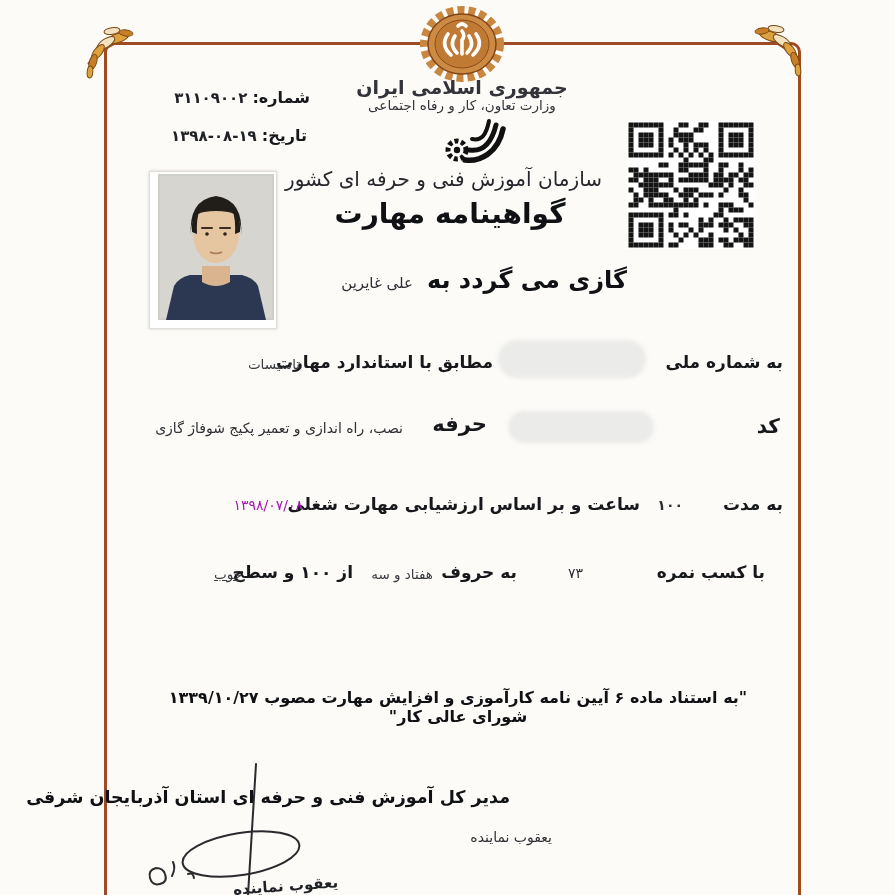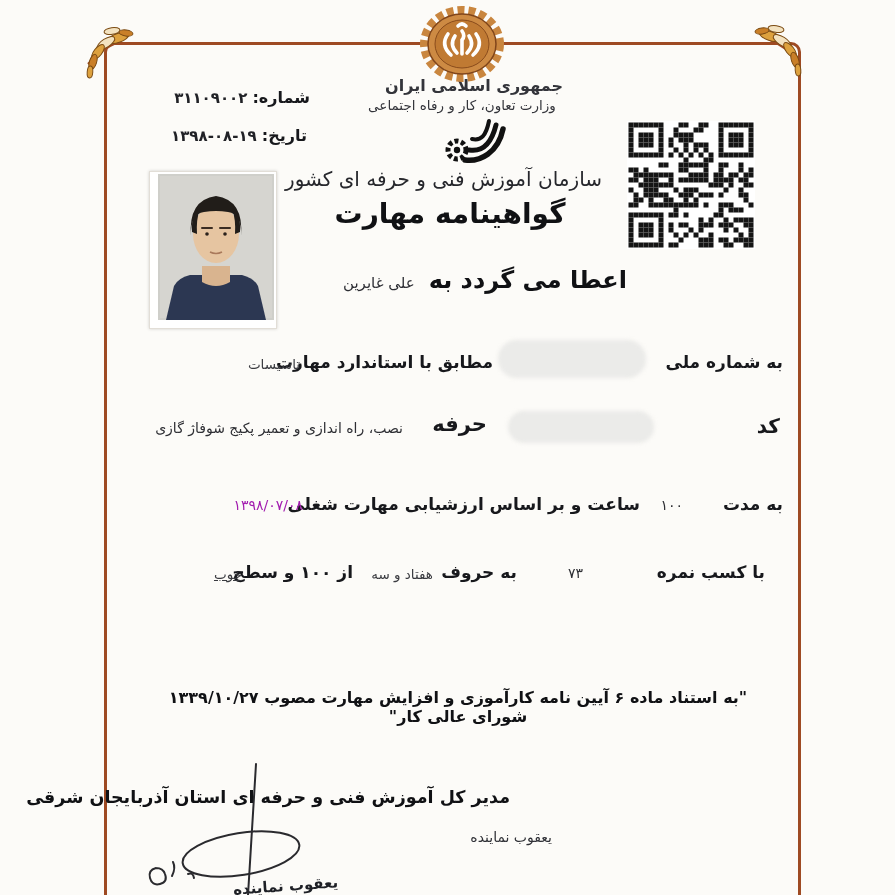--- a/index.html
+++ b/index.html
@@ -73,21 +73,21 @@
   <g stroke="#fff" stroke-width="3.6" fill="none" stroke-linecap="round">
     <path d="M43 26 q3.5 5 0 9 v14"></path>
     <path d="M36 31 q-6 9 2 17"></path>
     <path d="M50 31 q6 9 -2 17"></path>
     <path d="M29 29 q-8 11 3 21"></path>
     <path d="M57 29 q8 11 -3 21"></path>
     <path d="M39 21 q4 -4 8 0"></path>
   </g>
 </svg>
 
-<div class="t center" style="left:334px;top:76px;width:280px;font-size:16px;font-weight:bold;color:#33343a;">جمهوری اسلامی ایران</div>
+<div class="t center" style="left:322px;top:76px;width:280px;font-size:19px;font-weight:bold;color:#33343a;">جمهوری اسلامی ایران</div>
 <div class="t center" style="left:302px;top:97px;width:320px;font-size:13.5px;font-weight:normal;color:#33343a;">وزارت تعاون، کار و رفاه اجتماعی</div>
 
 <div class="t" style="top:88px;right:585px;font-size:16px;">
   <span class="b">شماره:</span>
   <span class="b" style="font-size:15px;color:#202126;">۳۱۱۰۹۰۰۲</span>
 </div>
 <div class="t" style="top:126px;right:588px;font-size:16px;">
   <span class="b">تاریخ:</span>
   <span class="b" style="font-size:15px;color:#202126;">۱۹-۰۸-۱۳۹۸</span>
 </div>
@@ -434,36 +434,36 @@
       <path d="M44 54 h10"></path>
         <path d="M62 54 h10"></path>
     </g>
     <circle cx="49" cy="60" r="1.8" fill="#2a211c"></circle>
     <circle cx="67" cy="60" r="1.8" fill="#2a211c"></circle>
     <path d="M52 78 q6 3 12 0" fill="none" stroke="#a9795b" stroke-width="1.6"></path>
   </svg>
 </div>
 
 <div class="t" style="top:266px;right:268px;display:flex;align-items:baseline;gap:14px;">
-  <span class="b" style="font-size:24px;color:#101114;">اعطا می گردد به</span>
+  <span class="b" style="font-size:24px;color:#101114;">گازی می گردد به</span>
   <span style="font-size:15px;color:#2c2d33;">علی غایرین</span>
 </div>
 
 <div class="t b lbl" style="top:352px;right:112px;">به شماره ملی</div>
 <div class="blob" style="top:341px;right:250px;width:146px;height:36px;"></div>
 <div class="t b lbl" style="top:352px;right:402px;">مطابق با استاندارد مهارت</div>
 <div class="t sm" style="top:356px;right:595px;">تاسیسات</div>
 
 <div class="t b" style="top:414px;right:115px;font-size:20px;">کد</div>
 <div class="blob" style="top:412px;right:242px;width:144px;height:30px;"></div>
 <div class="t b" style="top:412px;right:408px;font-size:21px;">حرفه</div>
 <div class="t" style="top:420px;right:492px;font-size:14px;color:#2e2f34;">نصب، راه اندازی و تعمیر پکیج شوفاژ گازی</div>
 
 <div class="t b lbl" style="top:494px;right:112px;">به مدت</div>
-<div class="t" style="top:497px;right:212px;font-size:14px;color:#2e2f34;">۱۰۰</div>
+<div class="t" style="top:497px;right:212px;font-size:14px;color:#2e2f34;font-weight:bold;">۱۰۰</div>
 <div class="t b lbl" style="top:494px;right:255px;">ساعت و بر اساس ارزشیابی مهارت شغلی</div>
 <div class="t" style="top:497px;right:592px;font-size:14px;color:#a21caf;">۱۳۹۸/۰۷/۰۸</div>
 
 <div class="t b lbl" style="top:562px;right:130px;">با کسب نمره</div>
 <div class="t" style="top:565px;right:312px;font-size:14px;color:#2e2f34;">۷۳</div>
 <div class="t b lbl" style="top:562px;right:378px;">به حروف</div>
 <div class="t sm" style="top:566px;right:462px;">هفتاد و سه</div>
 <div class="t b lbl" style="top:562px;right:542px;">از ۱۰۰ و سطح</div>
 <div class="t sm" style="top:566px;right:653px;text-decoration:underline;">خوب</div>
 

